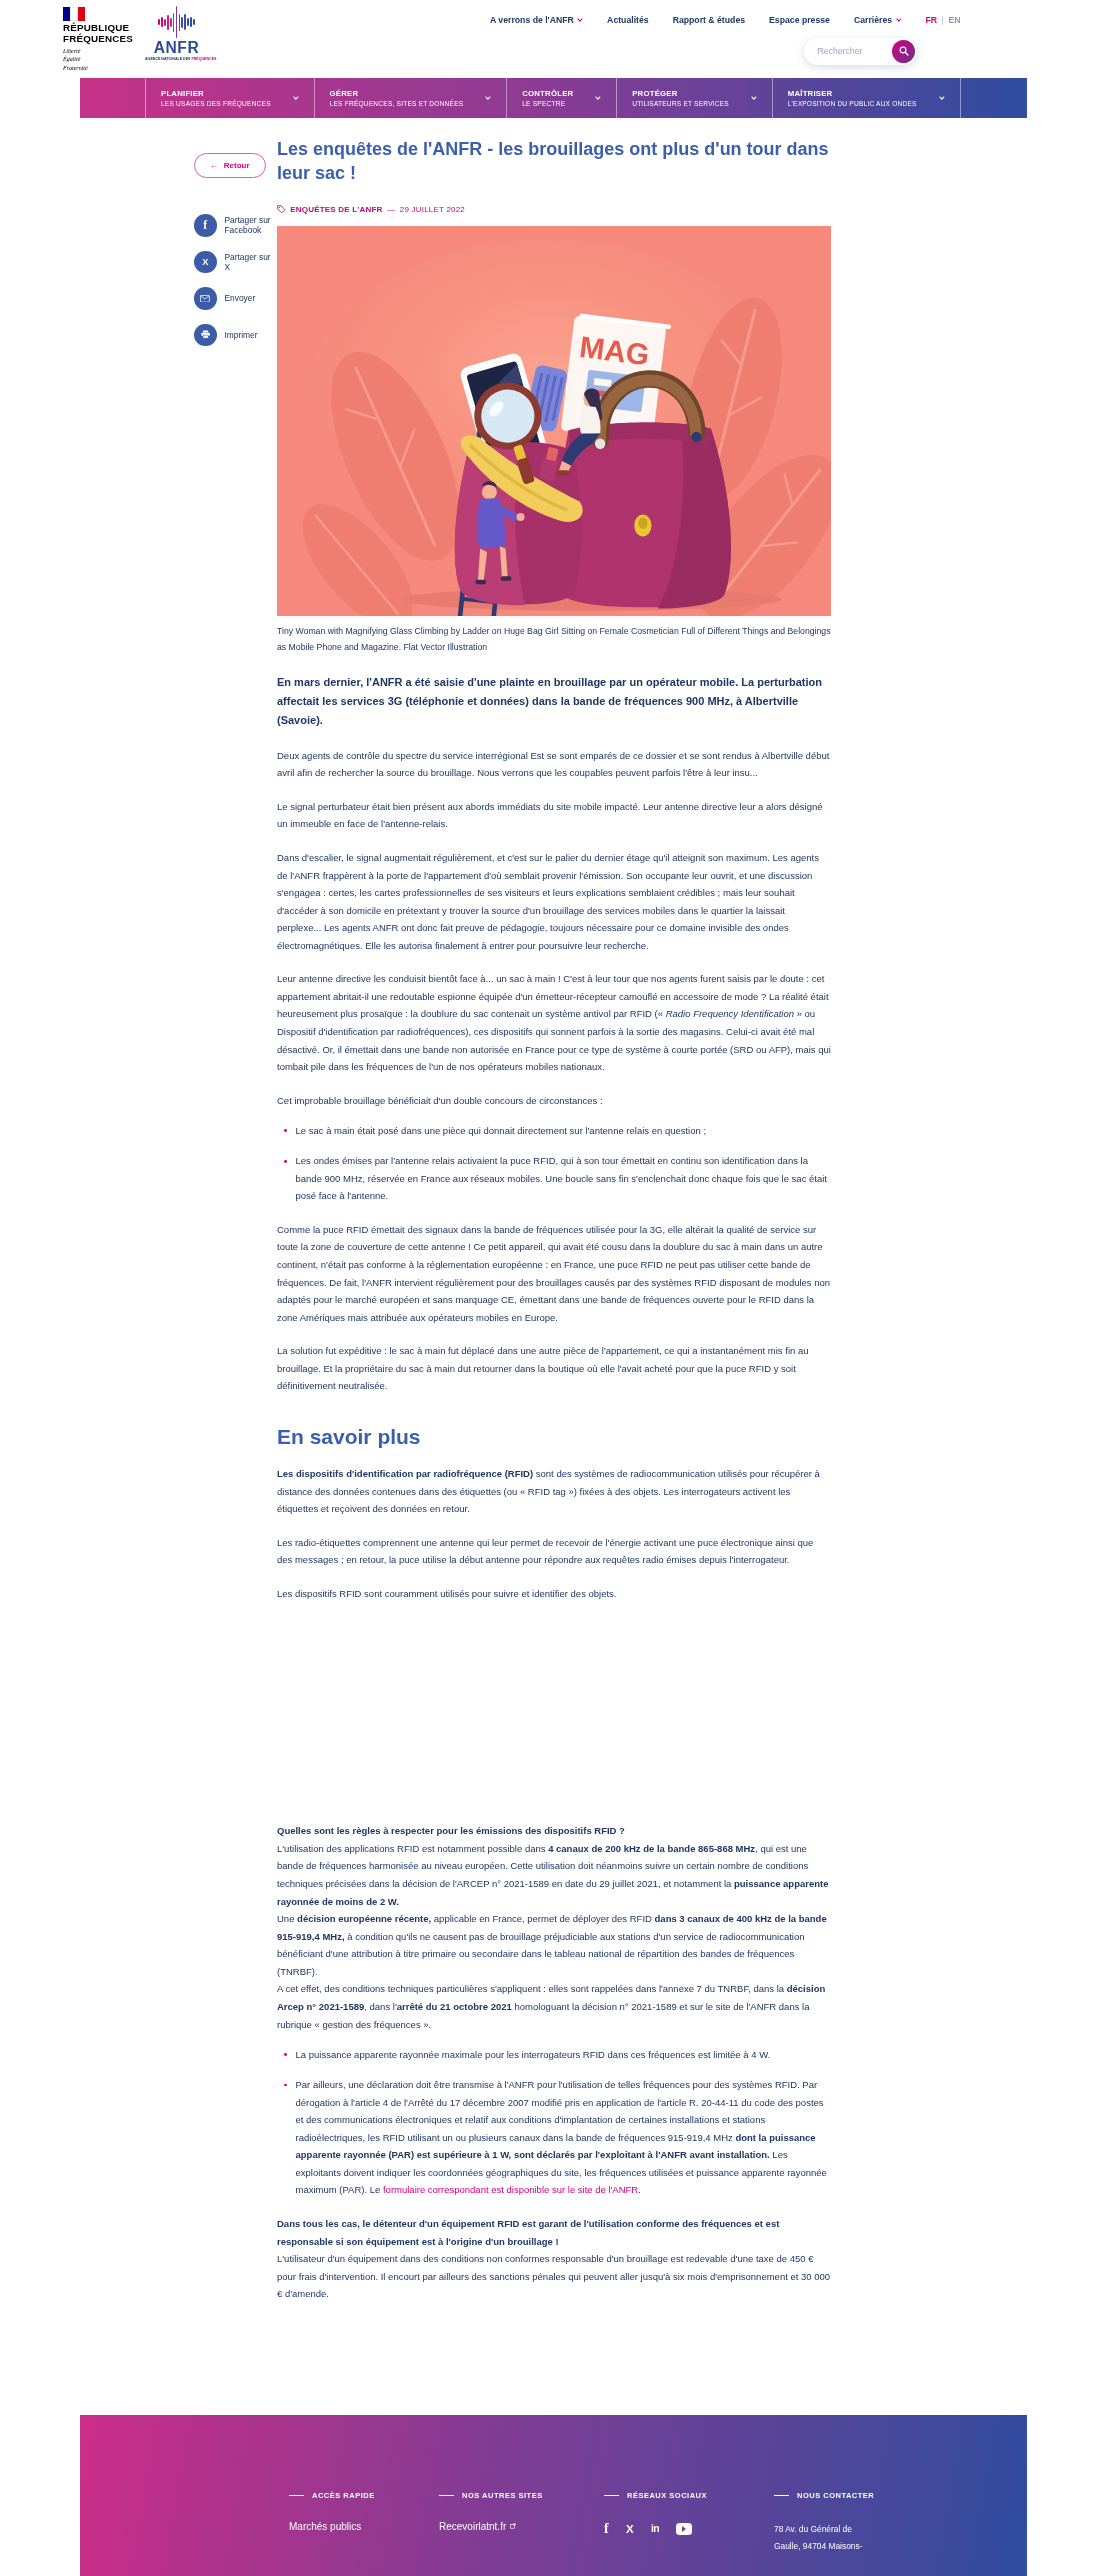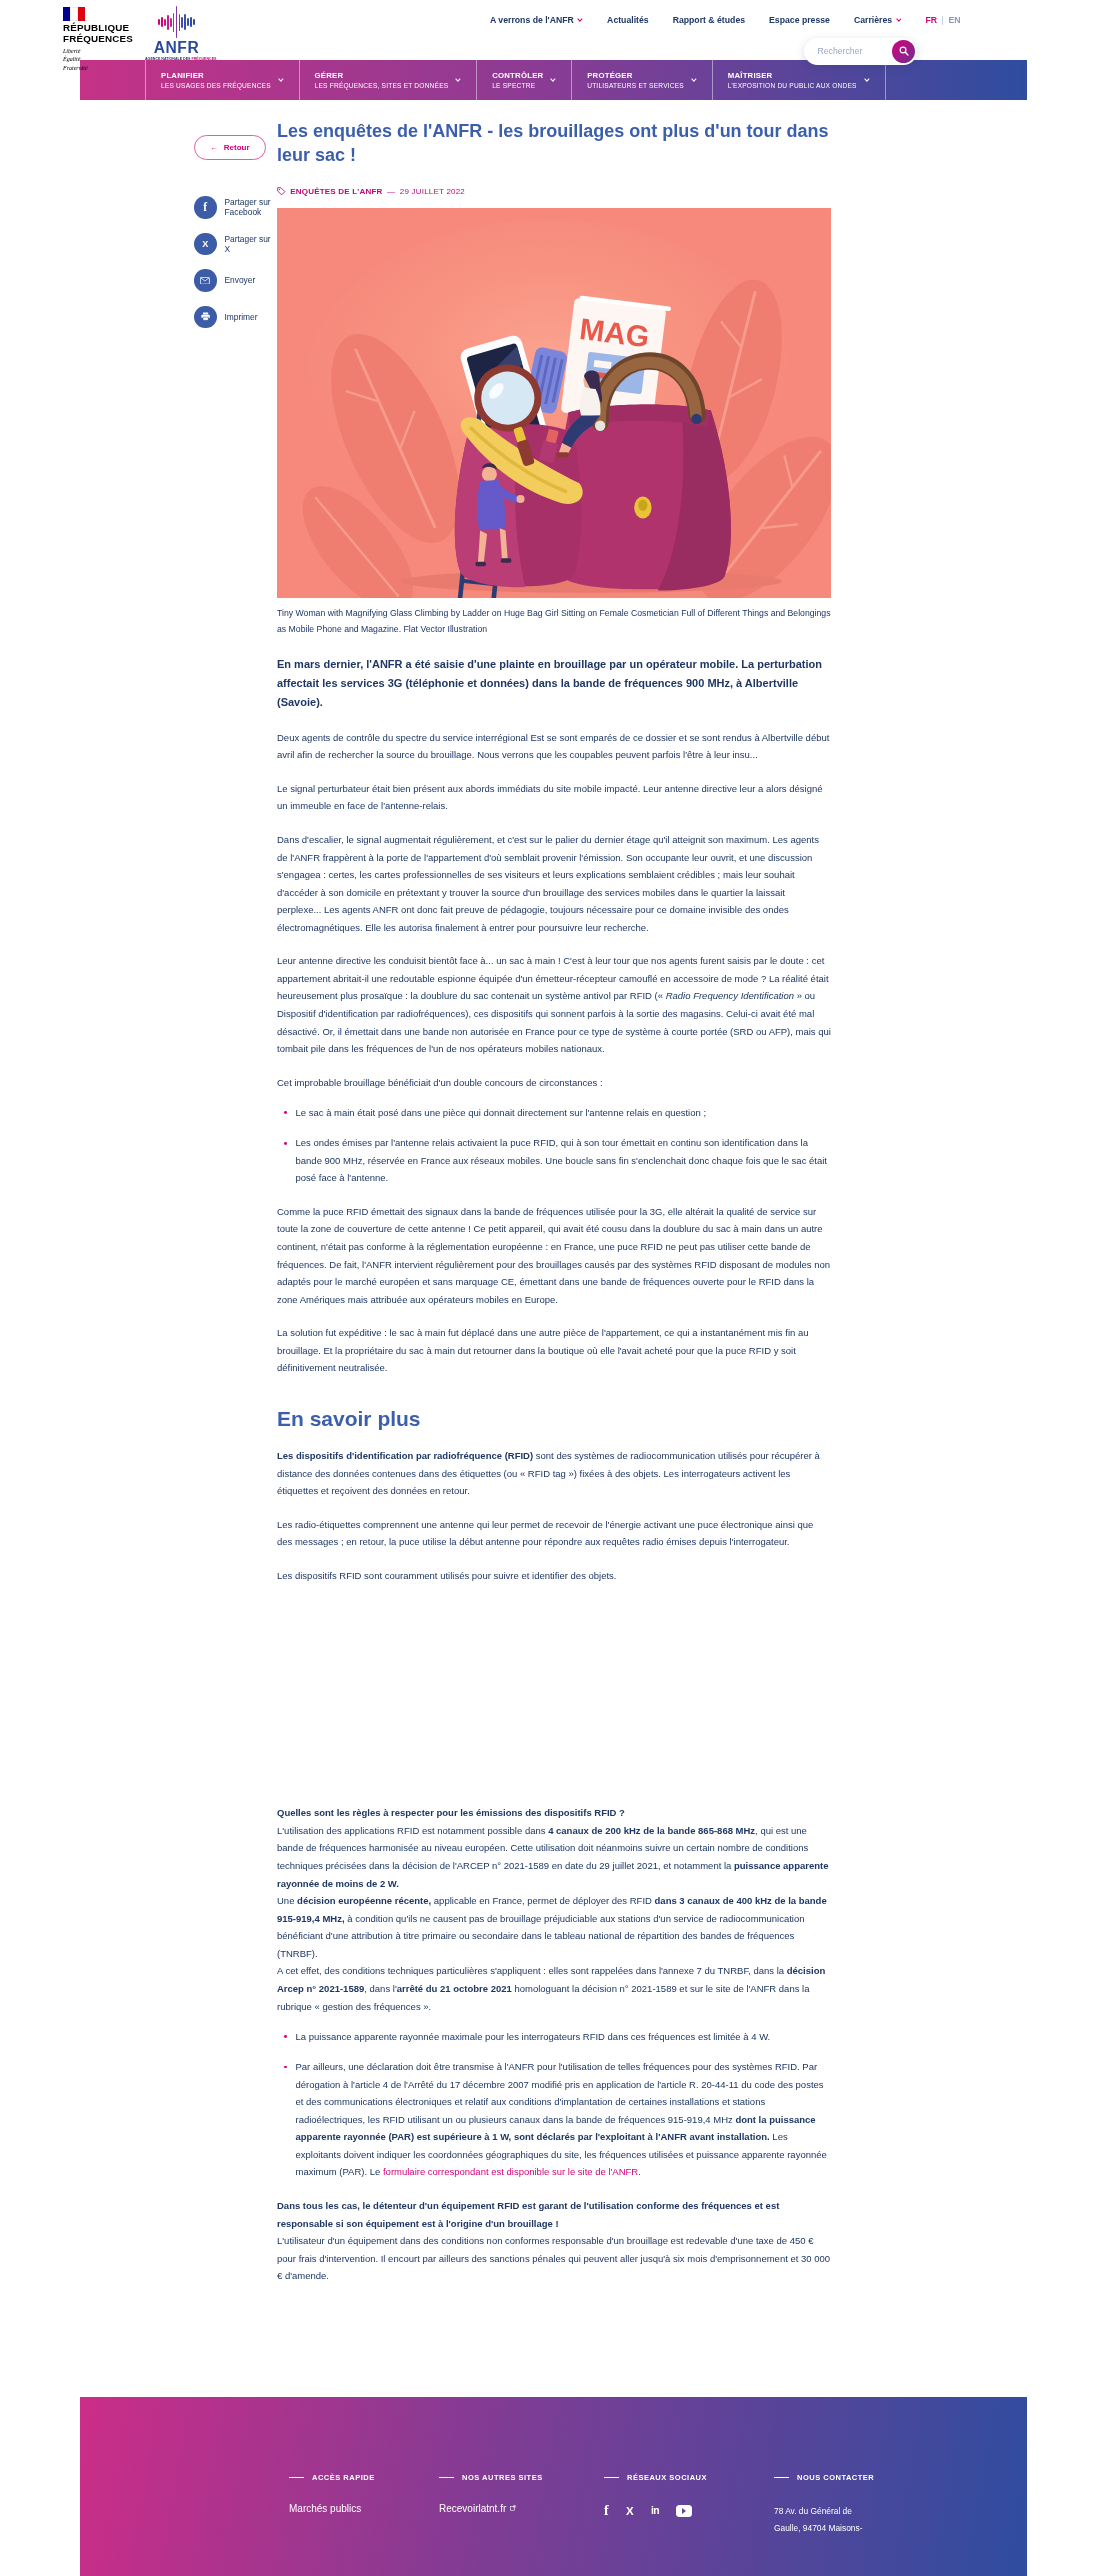--- a/index.html
+++ b/index.html
@@ -1,20 +1,20 @@
 <!DOCTYPE html>
 <html lang="fr" style="font-size:9.2px"><head>
 <meta charset="utf-8">
 <style>
   html,body{margin:0;padding:0;background:#fff;}
   body{width:1107px;font-family:"Liberation Sans",sans-serif;color:#1e3765;-webkit-font-smoothing:antialiased;}
   .clip{overflow:hidden;height:2576px;position:relative;}
 
   
-  .header{height:60px;position:relative;background:#fff;border-radius:13px;}
+  .header{height:78px;position:relative;background:#fff;border-radius:13px;}
   .logo-rf{position:absolute;left:63px;top:7px;}
   .rf-flag{display:flex;height:14px;width:22px;margin-bottom:2.3px;}
   .rf-flag span{flex:1;}
   .rf-name{font-weight:bold;color:#000;font-size:9.8px;line-height:1.05;letter-spacing:0.2px;}
   .rf-motto{font-family:"Liberation Serif",serif;font-style:italic;font-size:6px;color:#000;margin-top:3.5px;line-height:1.35;}
   .logo-anfr{position:absolute;left:145px;top:5.8px;width:63px;text-align:center;}
   .anfr-wave{display:flex;align-items:center;justify-content:center;gap:1.2px;height:33px;}
   .anfr-wave i{display:block;width:1.7px;border-radius:1.2px;}
   .anfr-name{font-weight:bold;font-size:15.6px;color:#2b4a9b;letter-spacing:0.6px;line-height:1;margin-top:1.2px;}
   .anfr-sub{font-size:3.6px;font-weight:bold;margin-top:1.7px;white-space:nowrap;color:#1e3765;}
@@ -29,21 +29,21 @@
   .lang .en{color:#8b98b3;}
 
   .searchbox{position:absolute;left:804px;top:38px;width:113px;height:26.5px;background:#fff;border-radius:14px;box-shadow:0 2.3px 8px rgba(30,55,101,.18);display:flex;align-items:center;}
   .searchbox input{border:none;outline:none;background:transparent;margin-left:11.5px;flex:1;font-size:8.7px;color:#1e3765;font-family:inherit;width:58px;}
   .searchbox input::placeholder{color:#9aa6c0;}
   .search-btn{width:23px;height:23px;border-radius:50%;margin-right:1.7px;background:linear-gradient(135deg,#d4017d,#6f2f91);display:flex;align-items:center;justify-content:center;cursor:pointer;flex:none;}
 
   
   .mainnav{margin:0 80px;height:40px;display:flex;background:linear-gradient(90deg,#c43287 0%,#8c3b94 48%,#2e4d9f 100%);}
   .mn-lead{width:65px;flex:none;}
-  .mn-item{display:flex;align-items:center;padding:9px 15px;border-left:0.6px solid rgba(255,255,255,.45);color:#fff;cursor:pointer;gap:7px;}
+  .mn-item{display:flex;align-items:center;padding:9px 15px;border-left:0.6px solid rgba(255,255,255,.45);color:#fff;cursor:pointer;gap:22px;}
   .mn-tail{flex:1;border-left:0.6px solid rgba(255,255,255,.45);}
   .mn-txt .t1{font-weight:bold;font-size:7.8px;letter-spacing:0.2px;}
   .mn-txt .t2{font-size:6.6px;margin-top:1.7px;letter-spacing:0.2px;}
 
   
   .crumbs{margin:0 80px;padding:26.5px 0 0 114px;font-size:7.8px;display:flex;gap:5.8px;align-items:center;}
   .crumbs .home{color:#3c63ae;cursor:pointer;}
   .crumbs .sep{color:#9aa6c0;}
   .crumbs .cur{color:#1e3765;cursor:pointer;}
 

